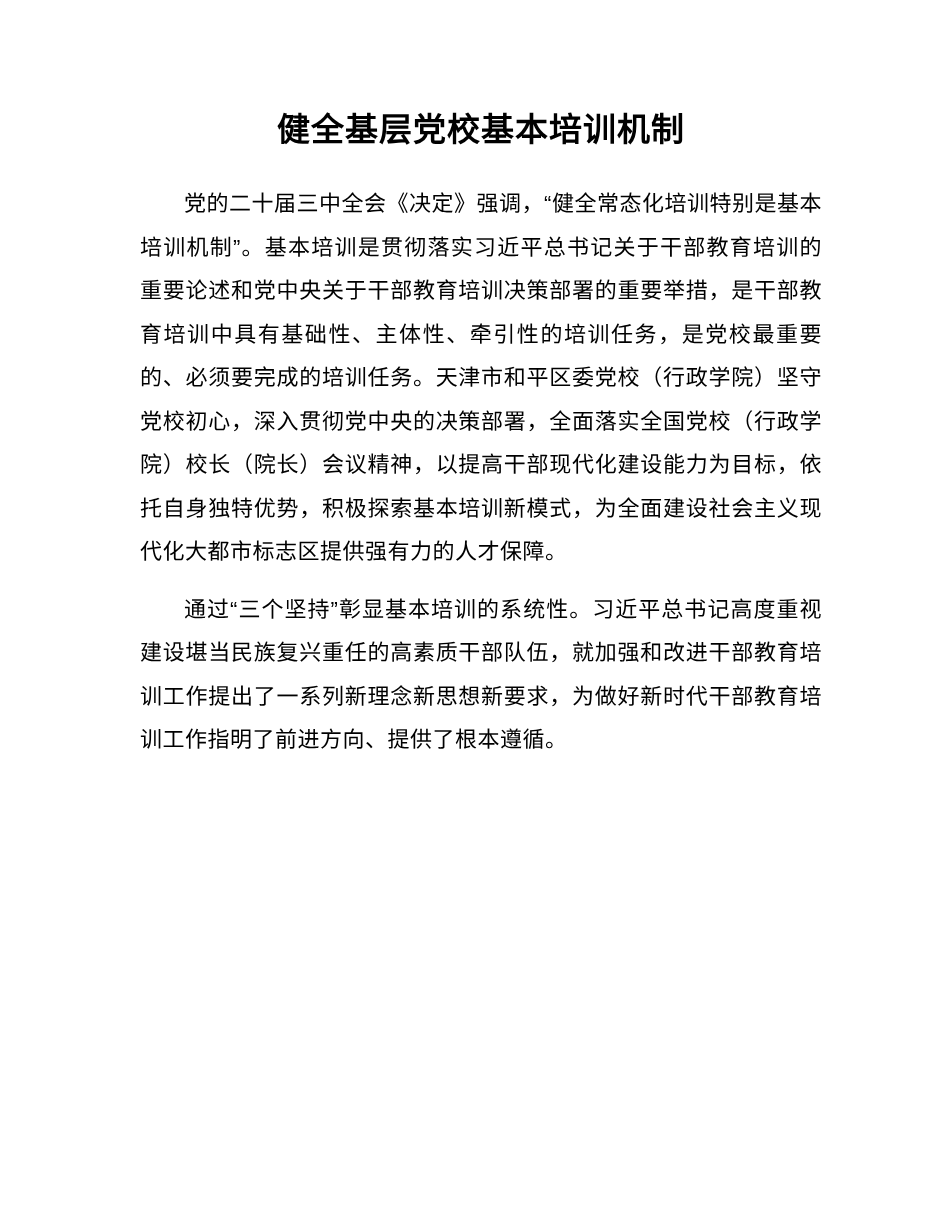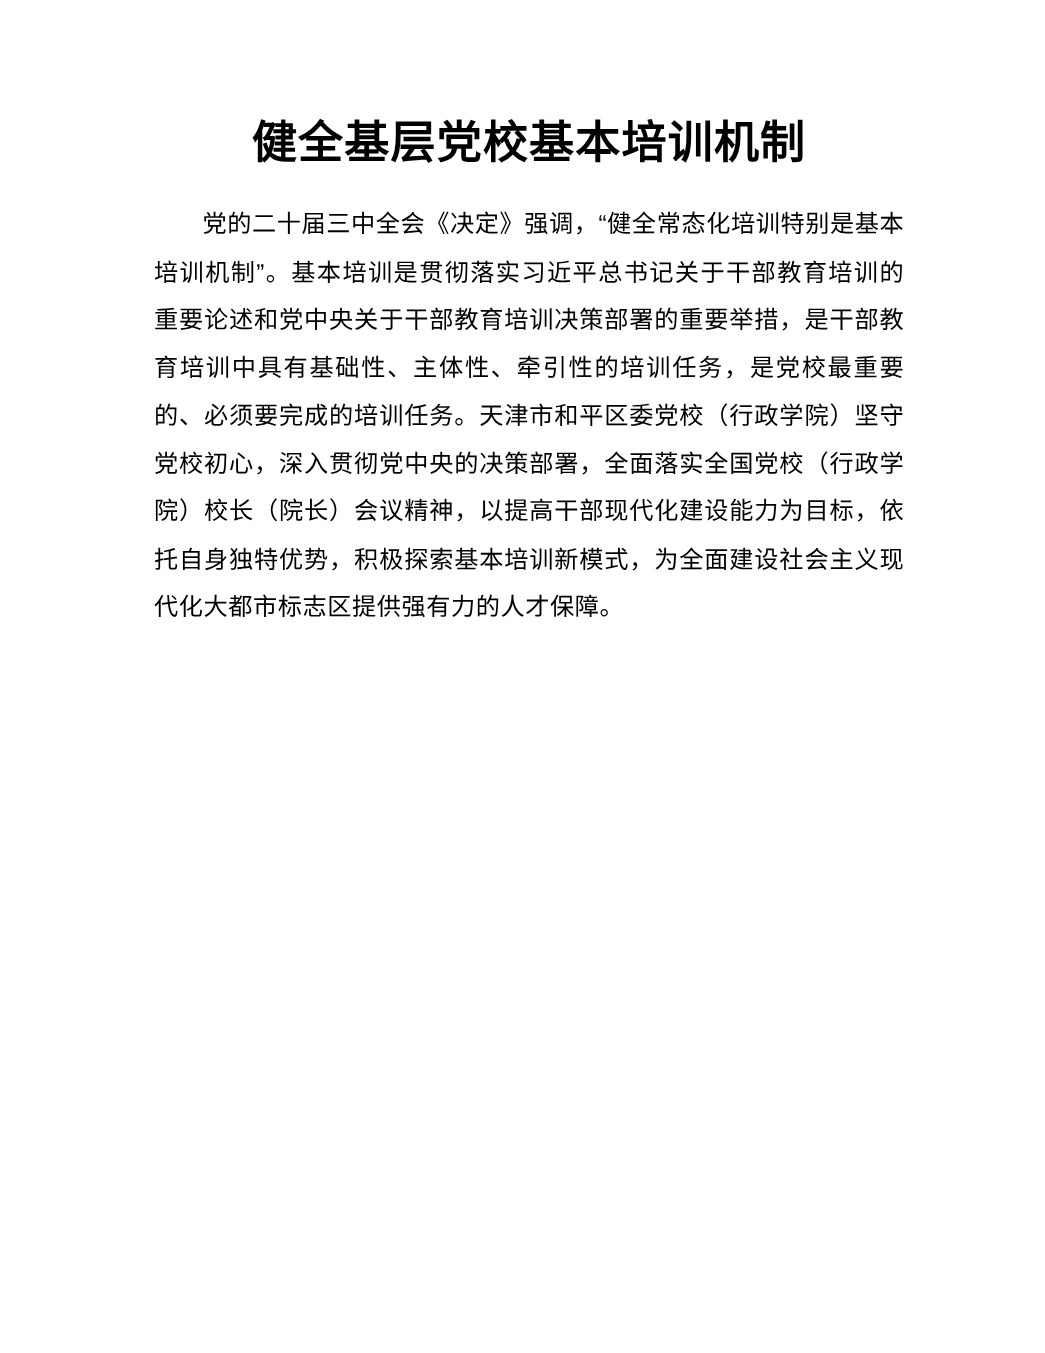--- a/index.html
+++ b/index.html
@@ -15,21 +15,21 @@
     background: #ffffff;
     color: #000000;
     font-family: "Liberation Sans", "DejaVu Sans", sans-serif;
     box-sizing: border-box;
     padding: 106px 128px 0 140px;
     overflow: hidden;
   }
   .doc-title {
     margin: 0 0 28px 0;
     text-align: center;
-    font-size: 41px;
+    font-size: 33px;
     font-weight: 700;
     line-height: 48px;
     letter-spacing: 1px;
     color: #000000;
   }
   .doc-body p {
     margin: 0 0 14px 0;
     font-size: 22px;
     line-height: 43.5px;
     text-align: justify;
@@ -40,14 +40,15 @@
     letter-spacing: 0.5px;
   }
 </style>
 </head>
 <body>
 
 <div class="page">
   <h1 class="doc-title">健全基层党校基本培训机制</h1>
   <div class="doc-body">
     <p>党的二十届三中全会《决定》强调，“健全常态化培训特别是基本培训机制”。基本培训是贯彻落实习近平总书记关于干部教育培训的重要论述和党中央关于干部教育培训决策部署的重要举措，是干部教育培训中具有基础性、主体性、牵引性的培训任务，是党校最重要的、必须要完成的培训任务。天津市和平区委党校（行政学院）坚守党校初心，深入贯彻党中央的决策部署，全面落实全国党校（行政学院）校长（院长）会议精神，以提高干部现代化建设能力为目标，依托自身独特优势，积极探索基本培训新模式，为全面建设社会主义现代化大都市标志区提供强有力的人才保障。</p>
+    <p>通过“三个坚持”彰显基本培训的系统性。习近平总书记高度重视建设堪当民族复兴重任的高素质干部队伍，就加强和改进干部教育培训工作提出了一系列新理念新思想新要求，为做好新时代干部教育培训工作指明了前进方向、提供了根本遵循。</p>
   </div>
 </div>
 
 </body></html>

